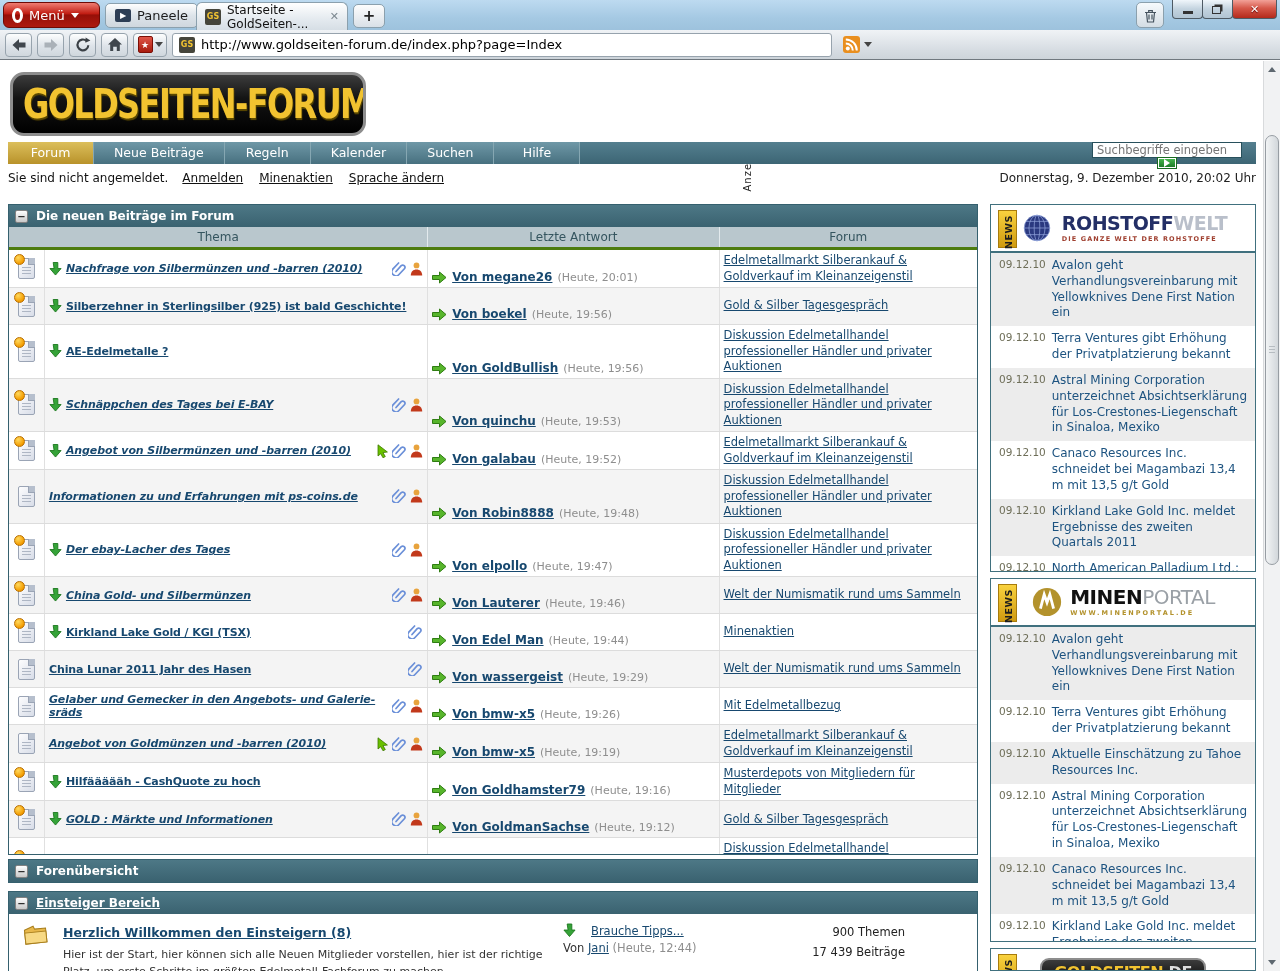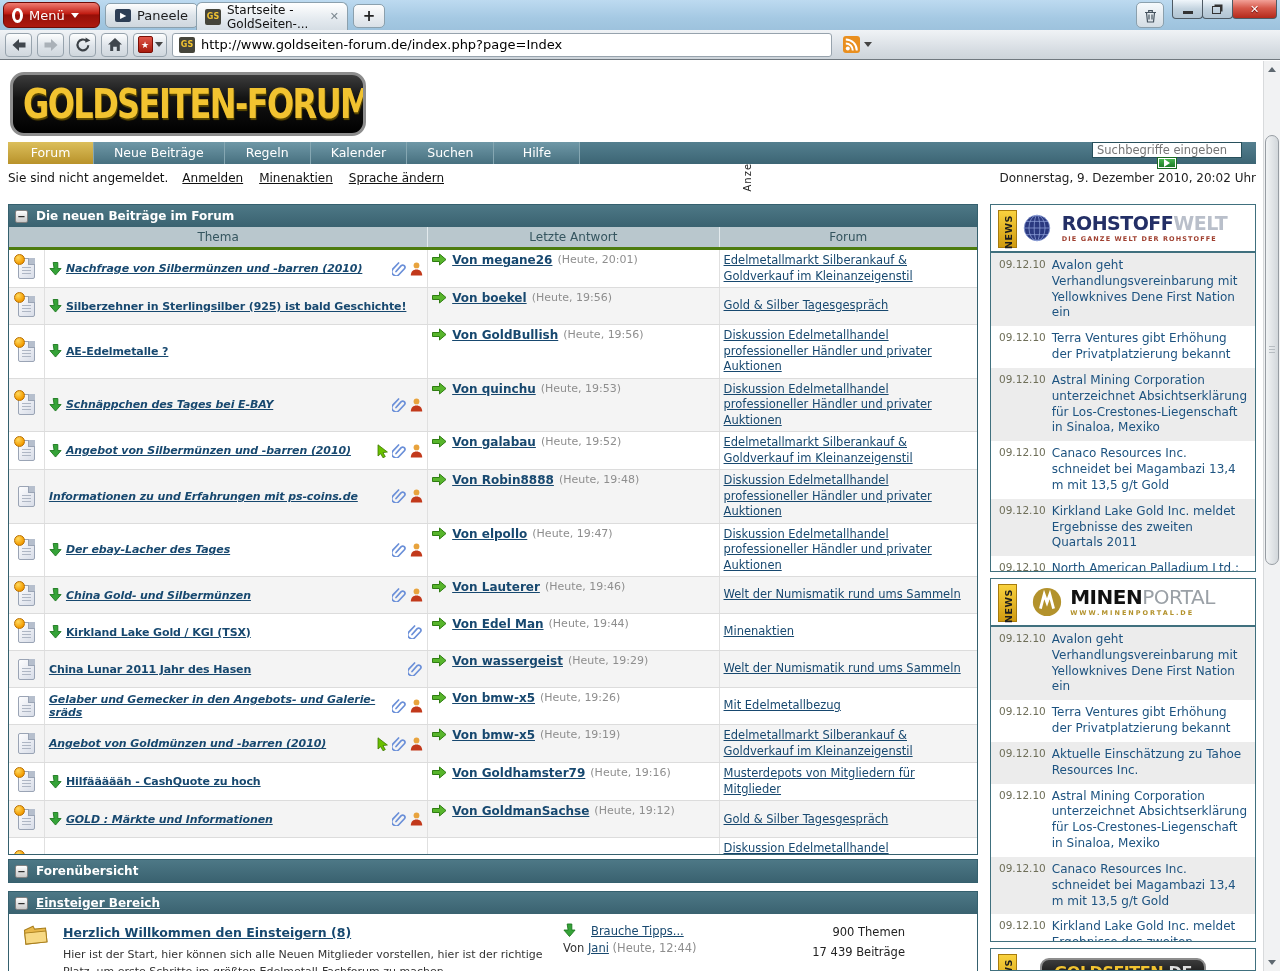--- a/index.html
+++ b/index.html
@@ -111,21 +111,21 @@
   .colhead { display:flex; background:#b9c7cd; border-bottom:3px solid #4d7c0f; }
   .colhead div { padding:3px 0; text-align:center; color:#35555f; font-size:12px;
     border-right:1px solid #e3eaed; }
   .ch-thema { width:420px; } .ch-reply { width:292px; } .ch-forum { width:258px; border-right:none !important; }
 
   .trow { display:flex; align-items:center; min-height:37px; border-bottom:1px solid #dcdcdc; background:#fff; }
   .trow.alt { background:#f4f4f4; }
   .cell { padding:3px 4px; min-height:100%; }
   .c-icon { width:36px; display:flex; justify-content:center; align-items:center; border-right:1px solid #e0e0e0; align-self:stretch; }
   .c-thema { width:384px; display:flex; align-items:center; gap:4px; border-right:1px solid #e0e0e0; align-self:stretch; }
-  .c-reply { width:292px; display:flex; align-items:flex-start; gap:5px; border-right:1px solid #e0e0e0; align-self:stretch; font-size:12px; }
+  .c-reply { width:292px; display:flex; align-items:flex-end; gap:5px; border-right:1px solid #e0e0e0; align-self:stretch; font-size:12px; }
   .c-forum { width:258px; align-self:stretch; display:flex; align-items:center; }
   .tlink { color:#17486f; font-size:11px; font-weight:bold; text-decoration:underline; letter-spacing:-0.1px; }
   .tlink.it { font-style:italic; }
   .ticons { margin-left:auto; display:flex; gap:3px; align-items:center; flex:0 0 auto; }
   .ulink { color:#17486f; font-weight:bold; text-decoration:underline; font-size:12px; white-space:nowrap; }
   .time { color:#8e8e8e; font-size:11px; white-space:nowrap; }
   .flink { color:#17486f; font-size:11.5px; text-decoration:underline; line-height:1.35; }
   .page-ic { position:relative; width:17px; height:21px; background:linear-gradient(135deg,#fdfdfe,#d8dde8);
     border:1px solid #9aa4b5; border-radius:2px; display:inline-block; }
   .page-ic::before { content:""; position:absolute; right:-1px; top:-1px; width:6px; height:6px;

